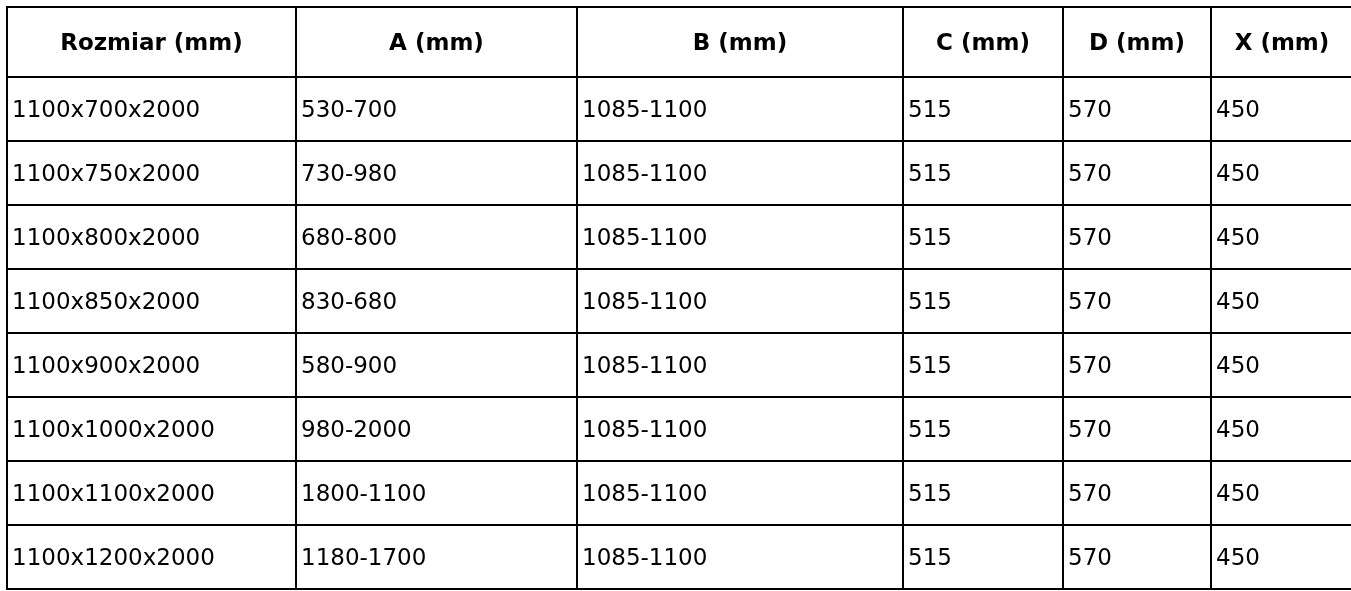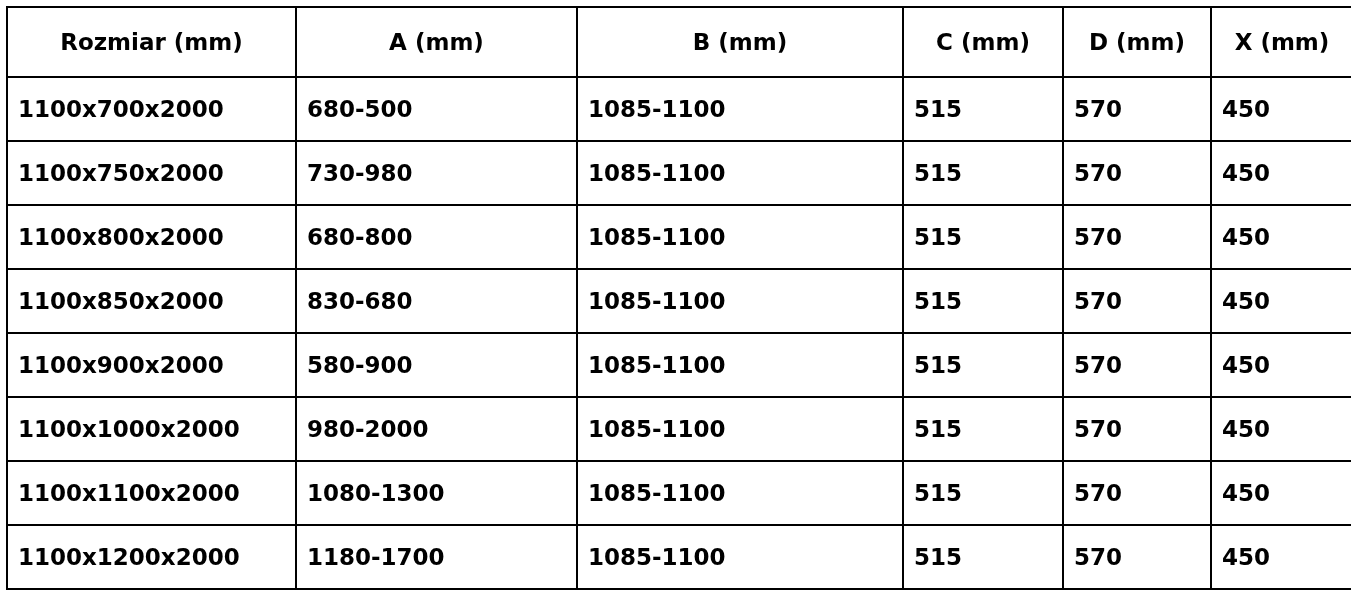--- a/index.html
+++ b/index.html
@@ -24,31 +24,31 @@
     border-collapse: collapse;
     width: 1316px;
     table-layout: fixed;
   }
   table.spec-table th,
   table.spec-table td {
     border: 2px solid #000000;
     vertical-align: middle;
     font-size: 23px;
     height: 64px;
-    padding: 0 10px;
+    padding: 0 4px;
     box-sizing: border-box;
     white-space: nowrap;
   }
   table.spec-table th {
     font-weight: bold;
     font-size: 23px;
     height: 70px;
   }
   table.spec-table td {
-    font-weight: bold;
+    font-weight: normal;
   }
   
   col.c0 { width: 289px; }
   col.c1 { width: 281px; }
   col.c2 { width: 326px; }
   col.c3 { width: 160px; }
   col.c4 { width: 148px; }
   col.c5 { width: 142px; }
 </style>
 </head>
@@ -70,21 +70,21 @@
         <th>A (mm)</th>
         <th>B (mm)</th>
         <th>C (mm)</th>
         <th>D (mm)</th>
         <th>X (mm)</th>
       </tr>
     </thead>
     <tbody>
       <tr>
         <td>1100x700x2000</td>
-        <td>680-500</td>
+        <td>530-700</td>
         <td>1085-1100</td>
         <td>515</td>
         <td>570</td>
         <td>450</td>
       </tr>
       <tr>
         <td>1100x750x2000</td>
         <td>730-980</td>
         <td>1085-1100</td>
         <td>515</td>
@@ -118,21 +118,21 @@
       <tr>
         <td>1100x1000x2000</td>
         <td>980-2000</td>
         <td>1085-1100</td>
         <td>515</td>
         <td>570</td>
         <td>450</td>
       </tr>
       <tr>
         <td>1100x1100x2000</td>
-        <td>1080-1300</td>
+        <td>1800-1100</td>
         <td>1085-1100</td>
         <td>515</td>
         <td>570</td>
         <td>450</td>
       </tr>
       <tr>
         <td>1100x1200x2000</td>
         <td>1180-1700</td>
         <td>1085-1100</td>
         <td>515</td>

